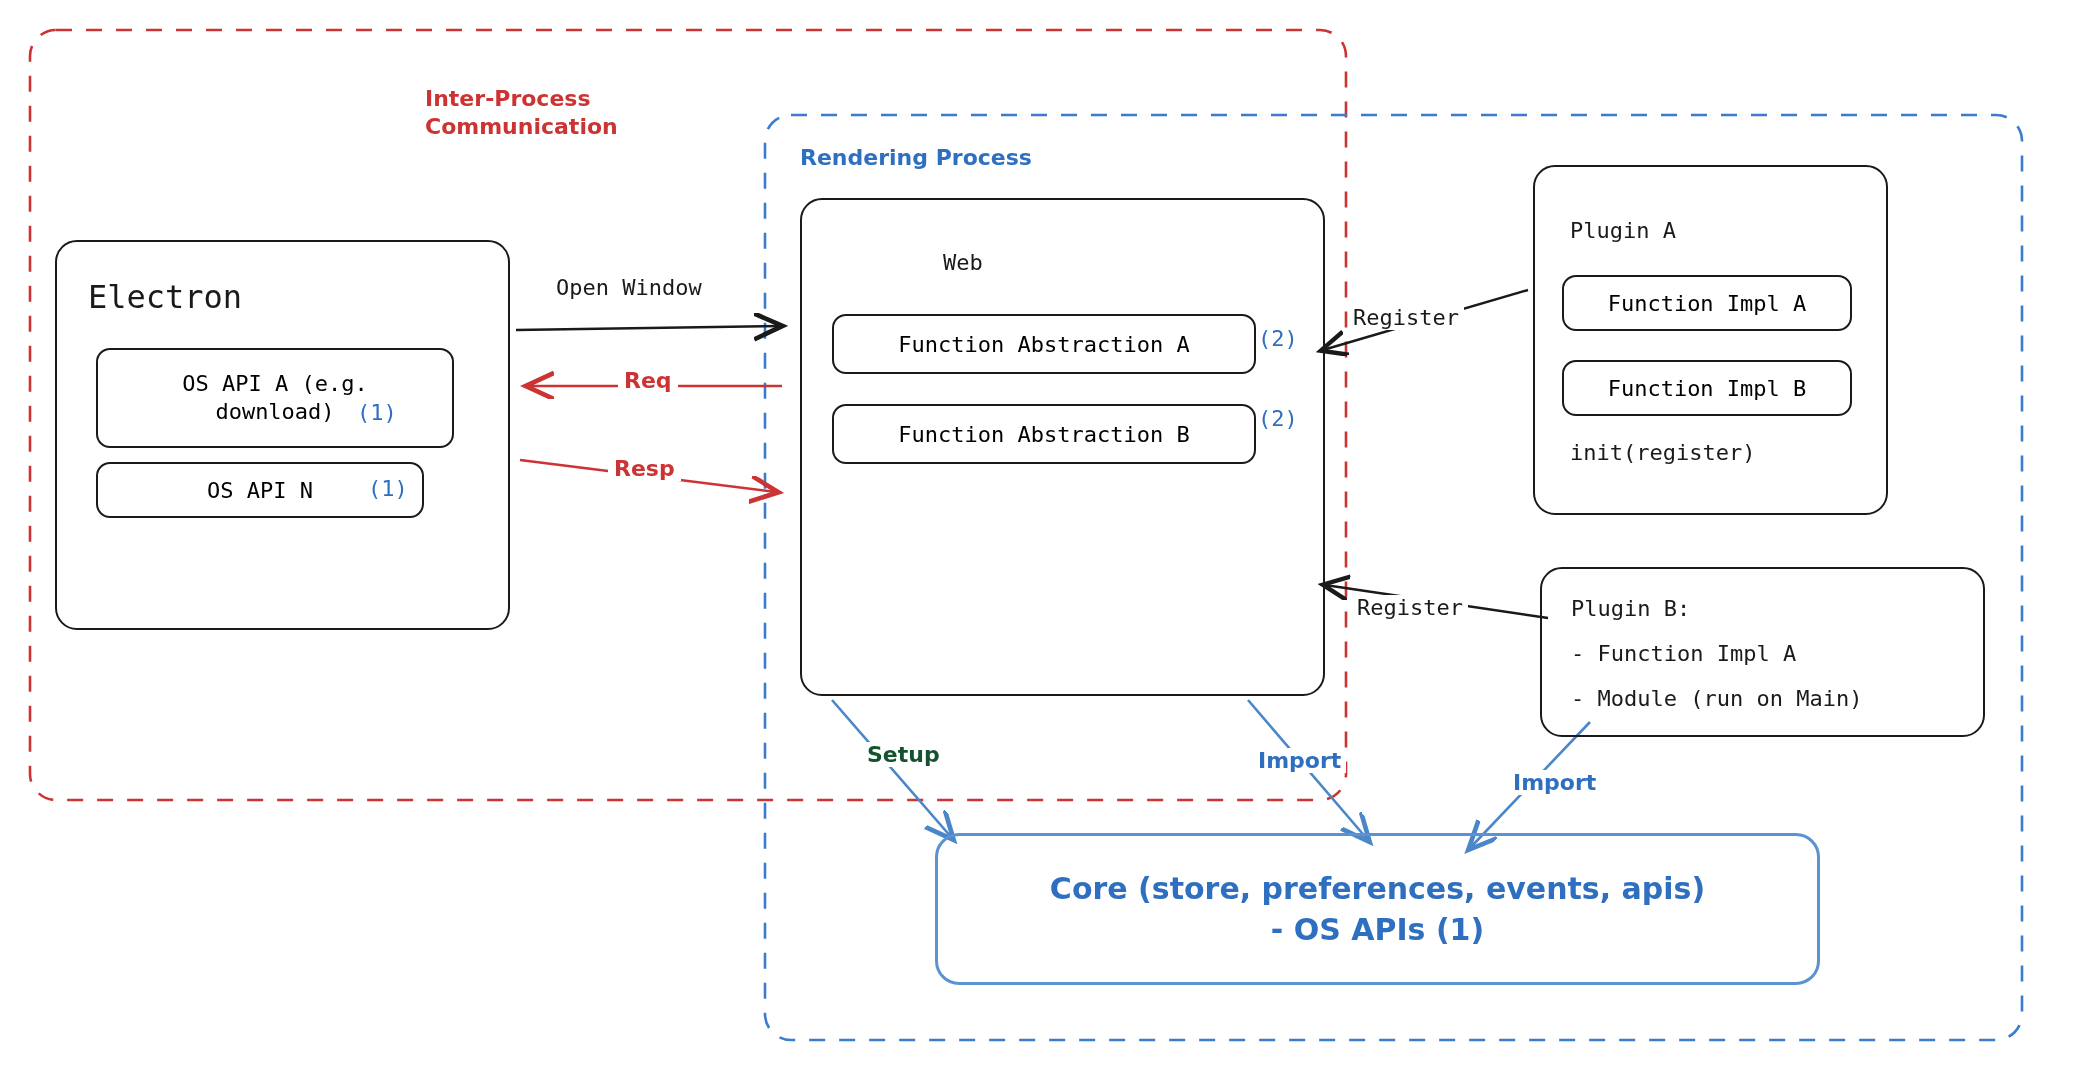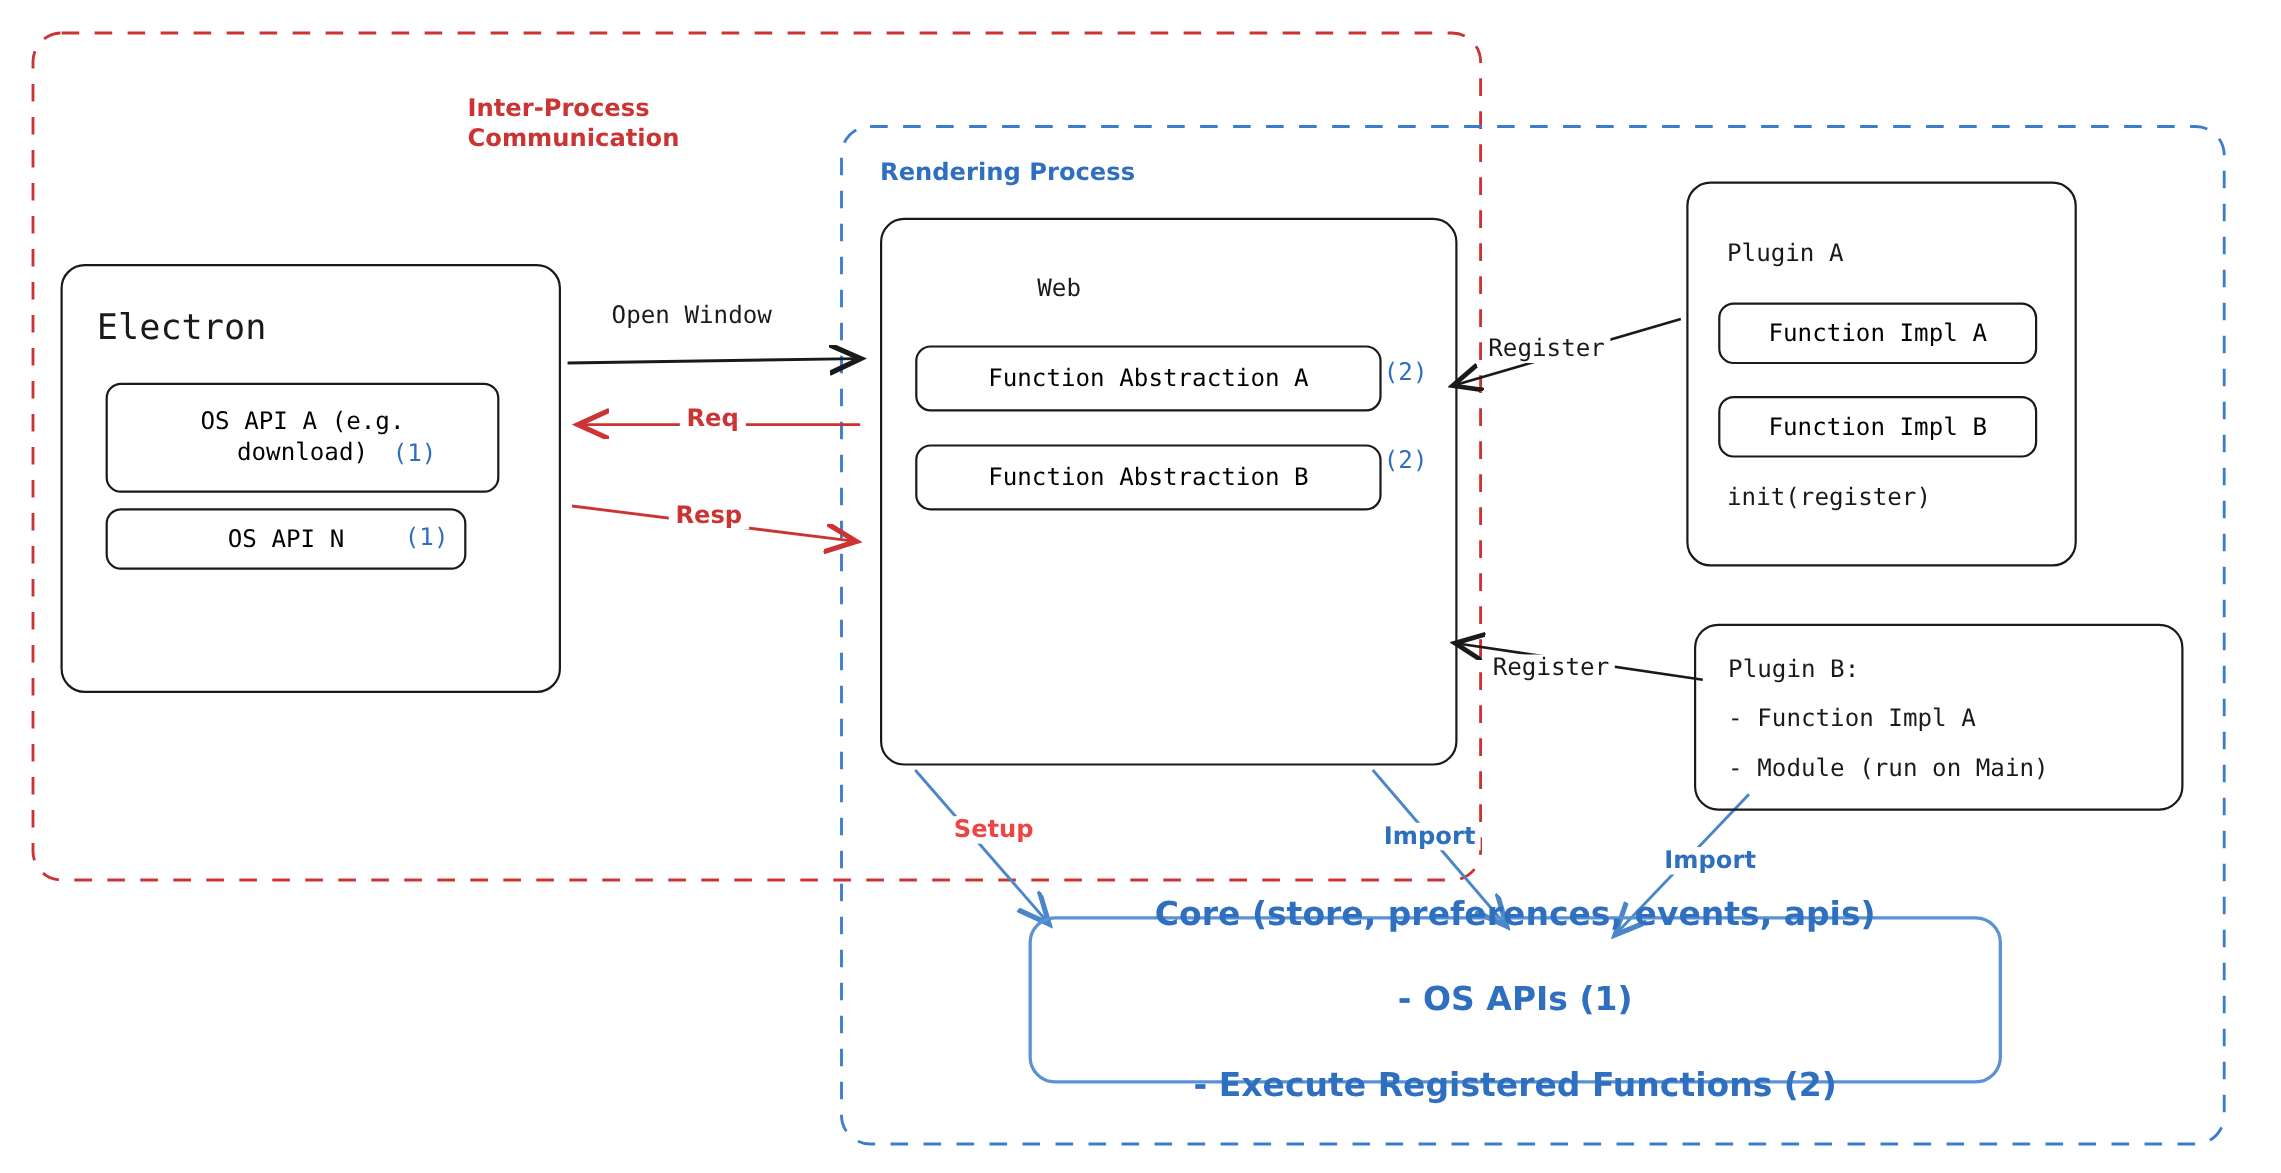--- a/index.html
+++ b/index.html
@@ -61,21 +61,20 @@
     display: flex;
     flex-direction: column;
     align-items: center;
     justify-content: center;
     color: #2f6fc0;
     font-weight: bold;
     font-family: "DejaVu Sans", "Liberation Sans", sans-serif;
     line-height: 1.38;
     font-size: 30px;
     text-align: center;
-    gap: 36px;
   }
   .arrow-lbl {
     position: absolute;
     white-space: pre;
     font-family: "DejaVu Sans Mono", "Liberation Mono", monospace;
   }
   .bold-sans {
     font-family: "DejaVu Sans", "Liberation Sans", sans-serif;
     font-weight: bold;
   }
@@ -160,32 +159,31 @@
 
   <div class="node solid-box" style="left:1540px; top:567px; width:445px; height:170px;">
   </div>
   <div class="lbl t31" style="left:1571px; top:596px;">Plugin B:</div>
   <div class="lbl t31" style="left:1571px; top:641px;">- Function Impl A</div>
   <div class="lbl t31" style="left:1571px; top:686px;">- Module (run on Main)</div>
 
   <div class="node core-box" style="left:935px; top:833px; width:885px; height:152px;">
     <div>Core (store, preferences, events, apis)</div>
     <div>- OS APIs (1)</div>
-    <div>- Execute Registered Functions (2)</div>
   </div>
 
   <div class="arrow-lbl t31" style="left:556px; top:275px; color:#1a1a1a;">Open Window</div>
 
   <div class="arrow-lbl t31 bold-sans" style="left:618px; top:368px; color:#cc3333; background:#fff; padding:0 6px;">Req</div>
 
   <div class="arrow-lbl t31 bold-sans" style="left:608px; top:456px; color:#cc3333; background:#fff; padding:0 6px;">Resp</div>
 
   <div class="arrow-lbl t31" style="left:1348px; top:305px; color:#1a1a1a; background:#fff; padding:0 5px;">Register</div>
 
   <div class="arrow-lbl t31" style="left:1352px; top:595px; color:#1a1a1a; background:#fff; padding:0 5px;">Register</div>
 
-  <div class="arrow-lbl t31 bold-sans" style="left:862px; top:742px; color:#ef4444; background:#fff; padding:0 5px;">Setup</div>
+  <div class="arrow-lbl t31 bold-sans" style="left:862px; top:742px; color:#14532d; background:#fff; padding:0 5px;">Setup</div>
 
   <div class="arrow-lbl t31 bold-sans" style="left:1253px; top:748px; color:#2f6fc0; background:#fff; padding:0 5px;">Import</div>
 
   <div class="arrow-lbl t31 bold-sans" style="left:1508px; top:770px; color:#2f6fc0; background:#fff; padding:0 5px;">Import</div>
 
 </div>
 
 </body></html>

